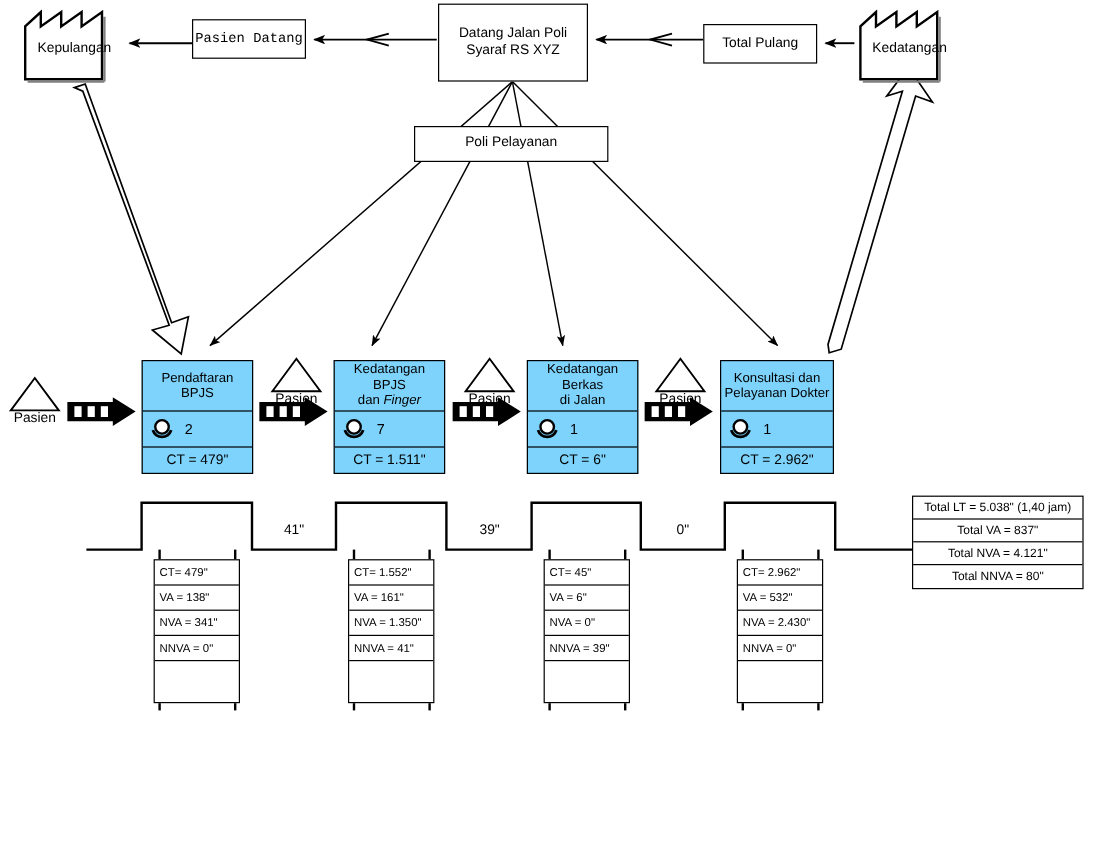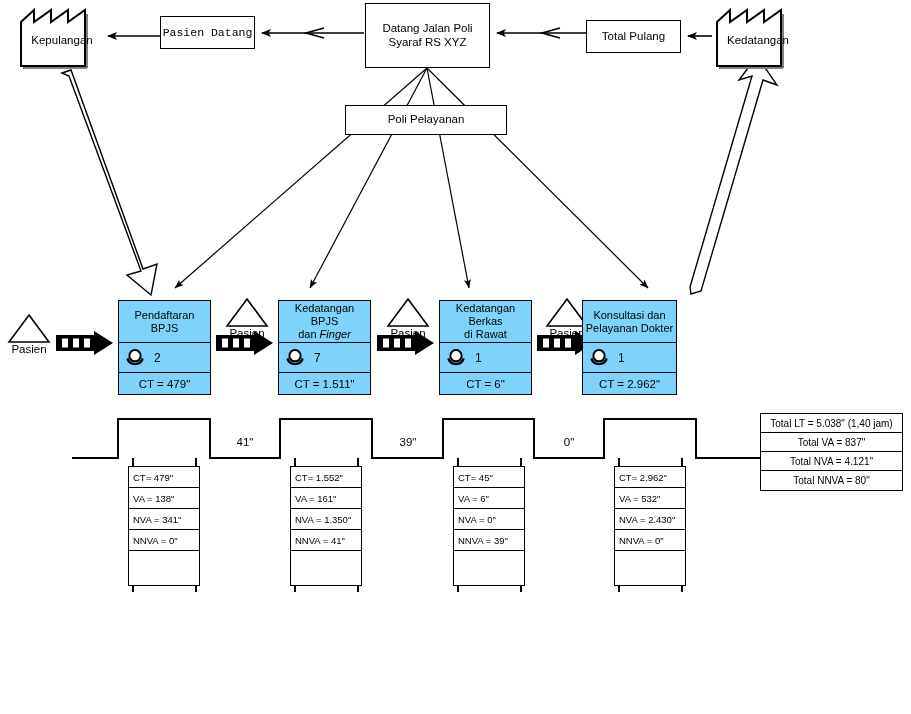--- a/index.html
+++ b/index.html
@@ -356,34 +356,34 @@
       </svg>
       <span class="opcount">7</span>
     </div>
     <div class="p-ct">CT = 1.511"</div>
   </div>
 
   <div class="process" style="left:439px; top:300px;">
     <div class="p-title">
       <span>
         <span>Kedatangan Berkas</span><br>
-        <span>di Rawat</span>
+        <span>di Jalan</span>
       </span>
     </div>
     <div class="p-ops">
       <svg class="operator" viewBox="0 0 22 22">
         <circle cx="11" cy="8.5" r="6.2" fill="#fff" stroke="#000" stroke-width="2.2"></circle>
         <path d="M2.6,11.5 A8.8,8.8 0 0 0 19.4,11.5" fill="none" stroke="#000" stroke-width="2.6"></path>
       </svg>
       <span class="opcount">1</span>
     </div>
     <div class="p-ct">CT = 6"</div>
   </div>
 
-  <div class="process" style="left:582px; top:300px; width:95px;">
+  <div class="process" style="left:600px; top:300px; width:95px;">
     <div class="p-title">
       <span>
         <span>Konsultasi dan</span><br>
         <span>Pelayanan Dokter</span>
       </span>
     </div>
     <div class="p-ops">
       <svg class="operator" viewBox="0 0 22 22">
         <circle cx="11" cy="8.5" r="6.2" fill="#fff" stroke="#000" stroke-width="2.2"></circle>
         <path d="M2.6,11.5 A8.8,8.8 0 0 0 19.4,11.5" fill="none" stroke="#000" stroke-width="2.6"></path>

